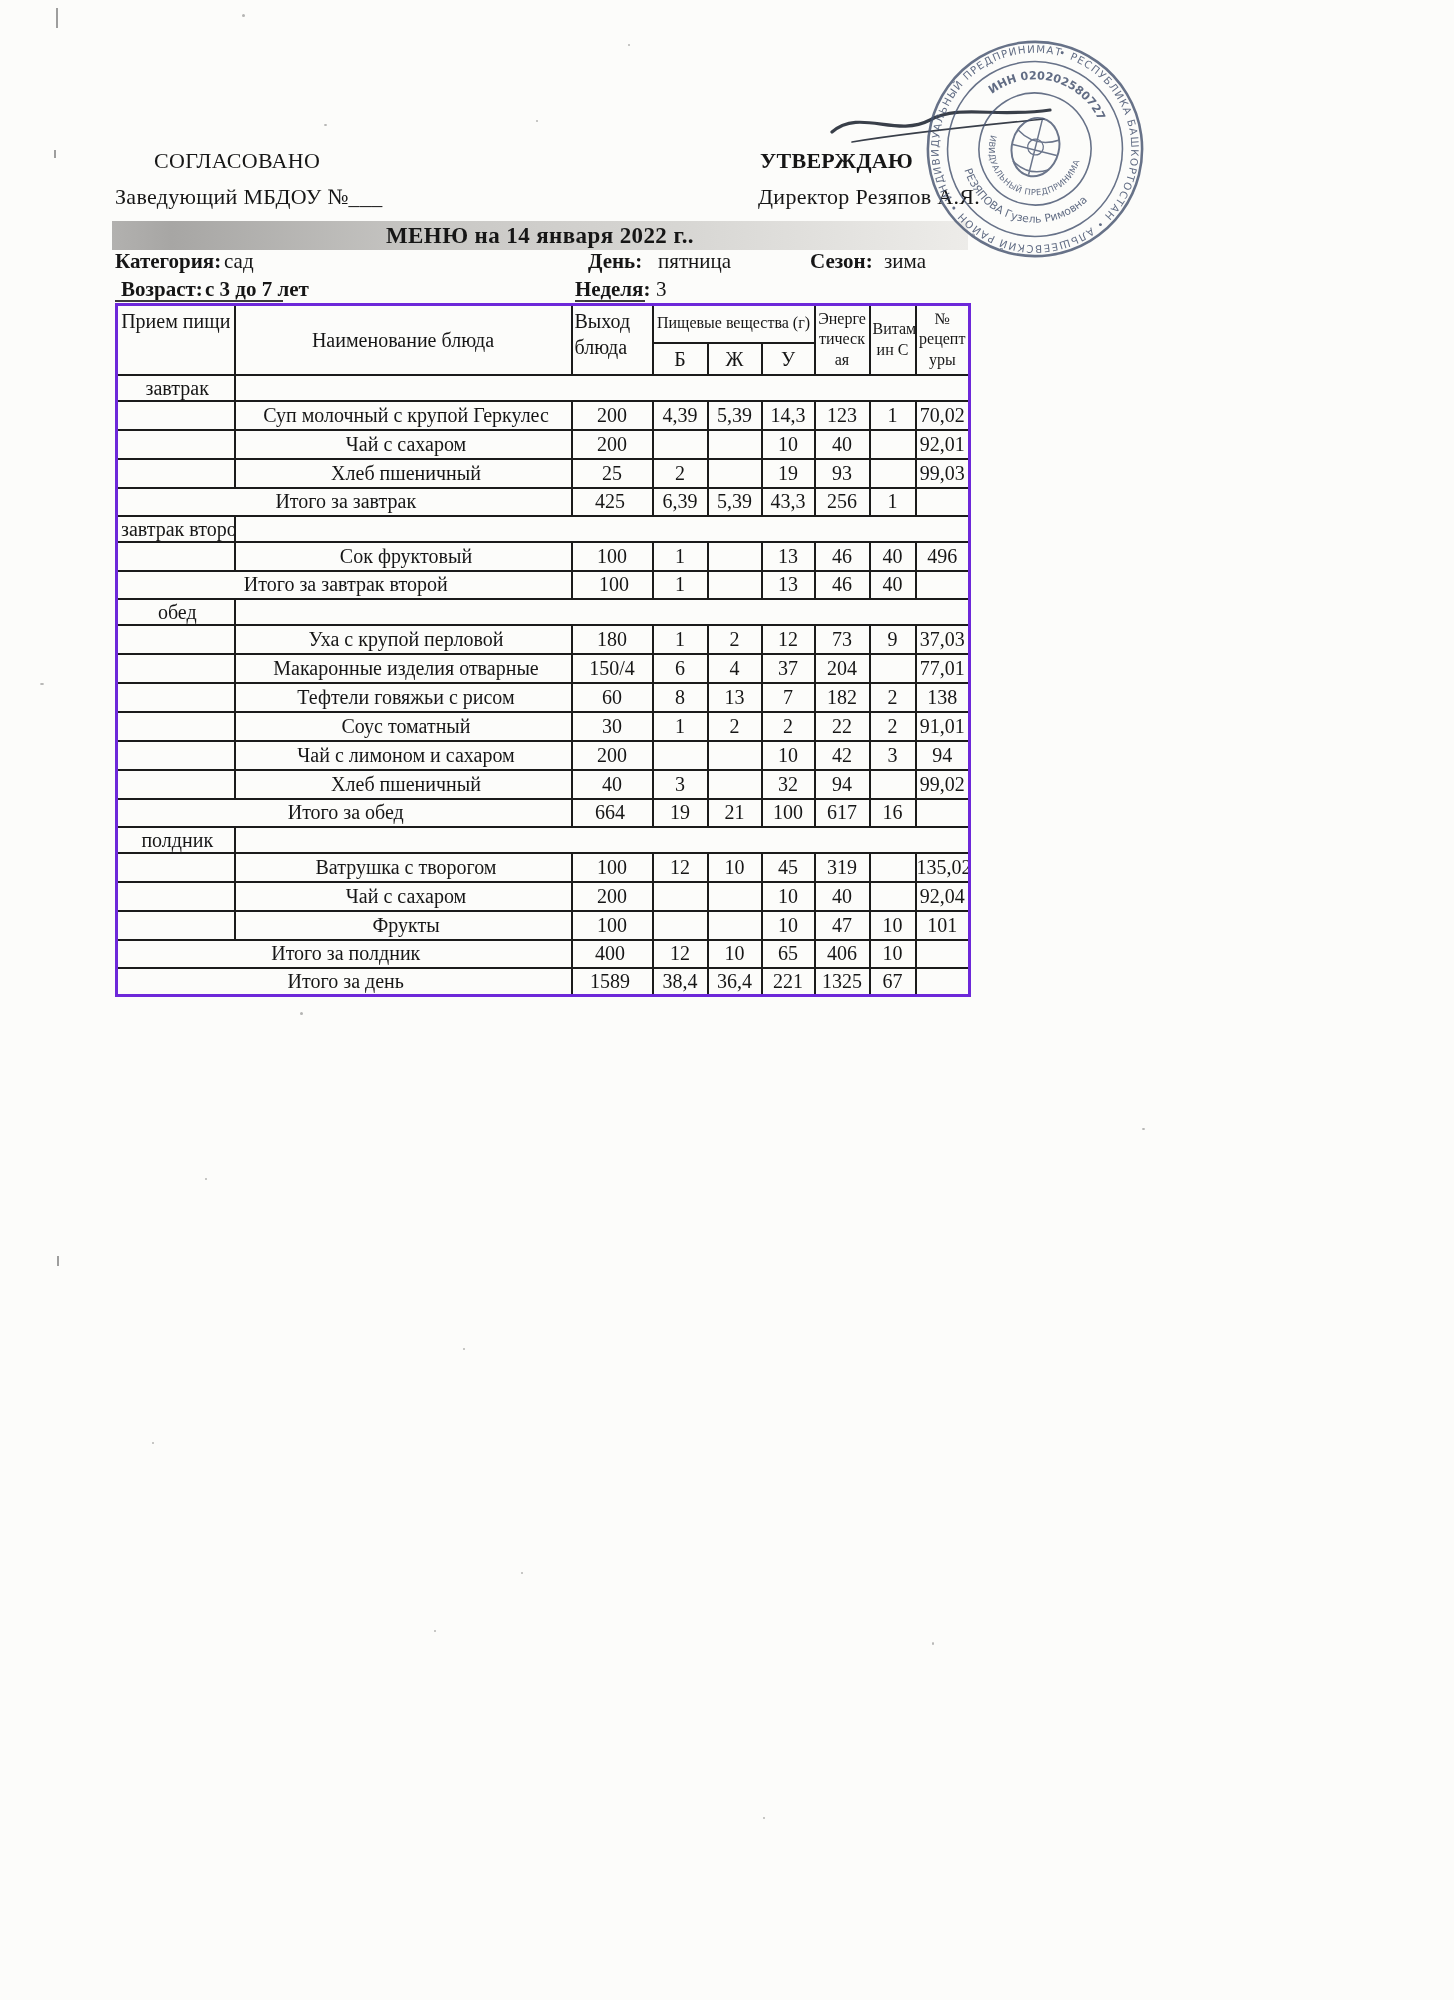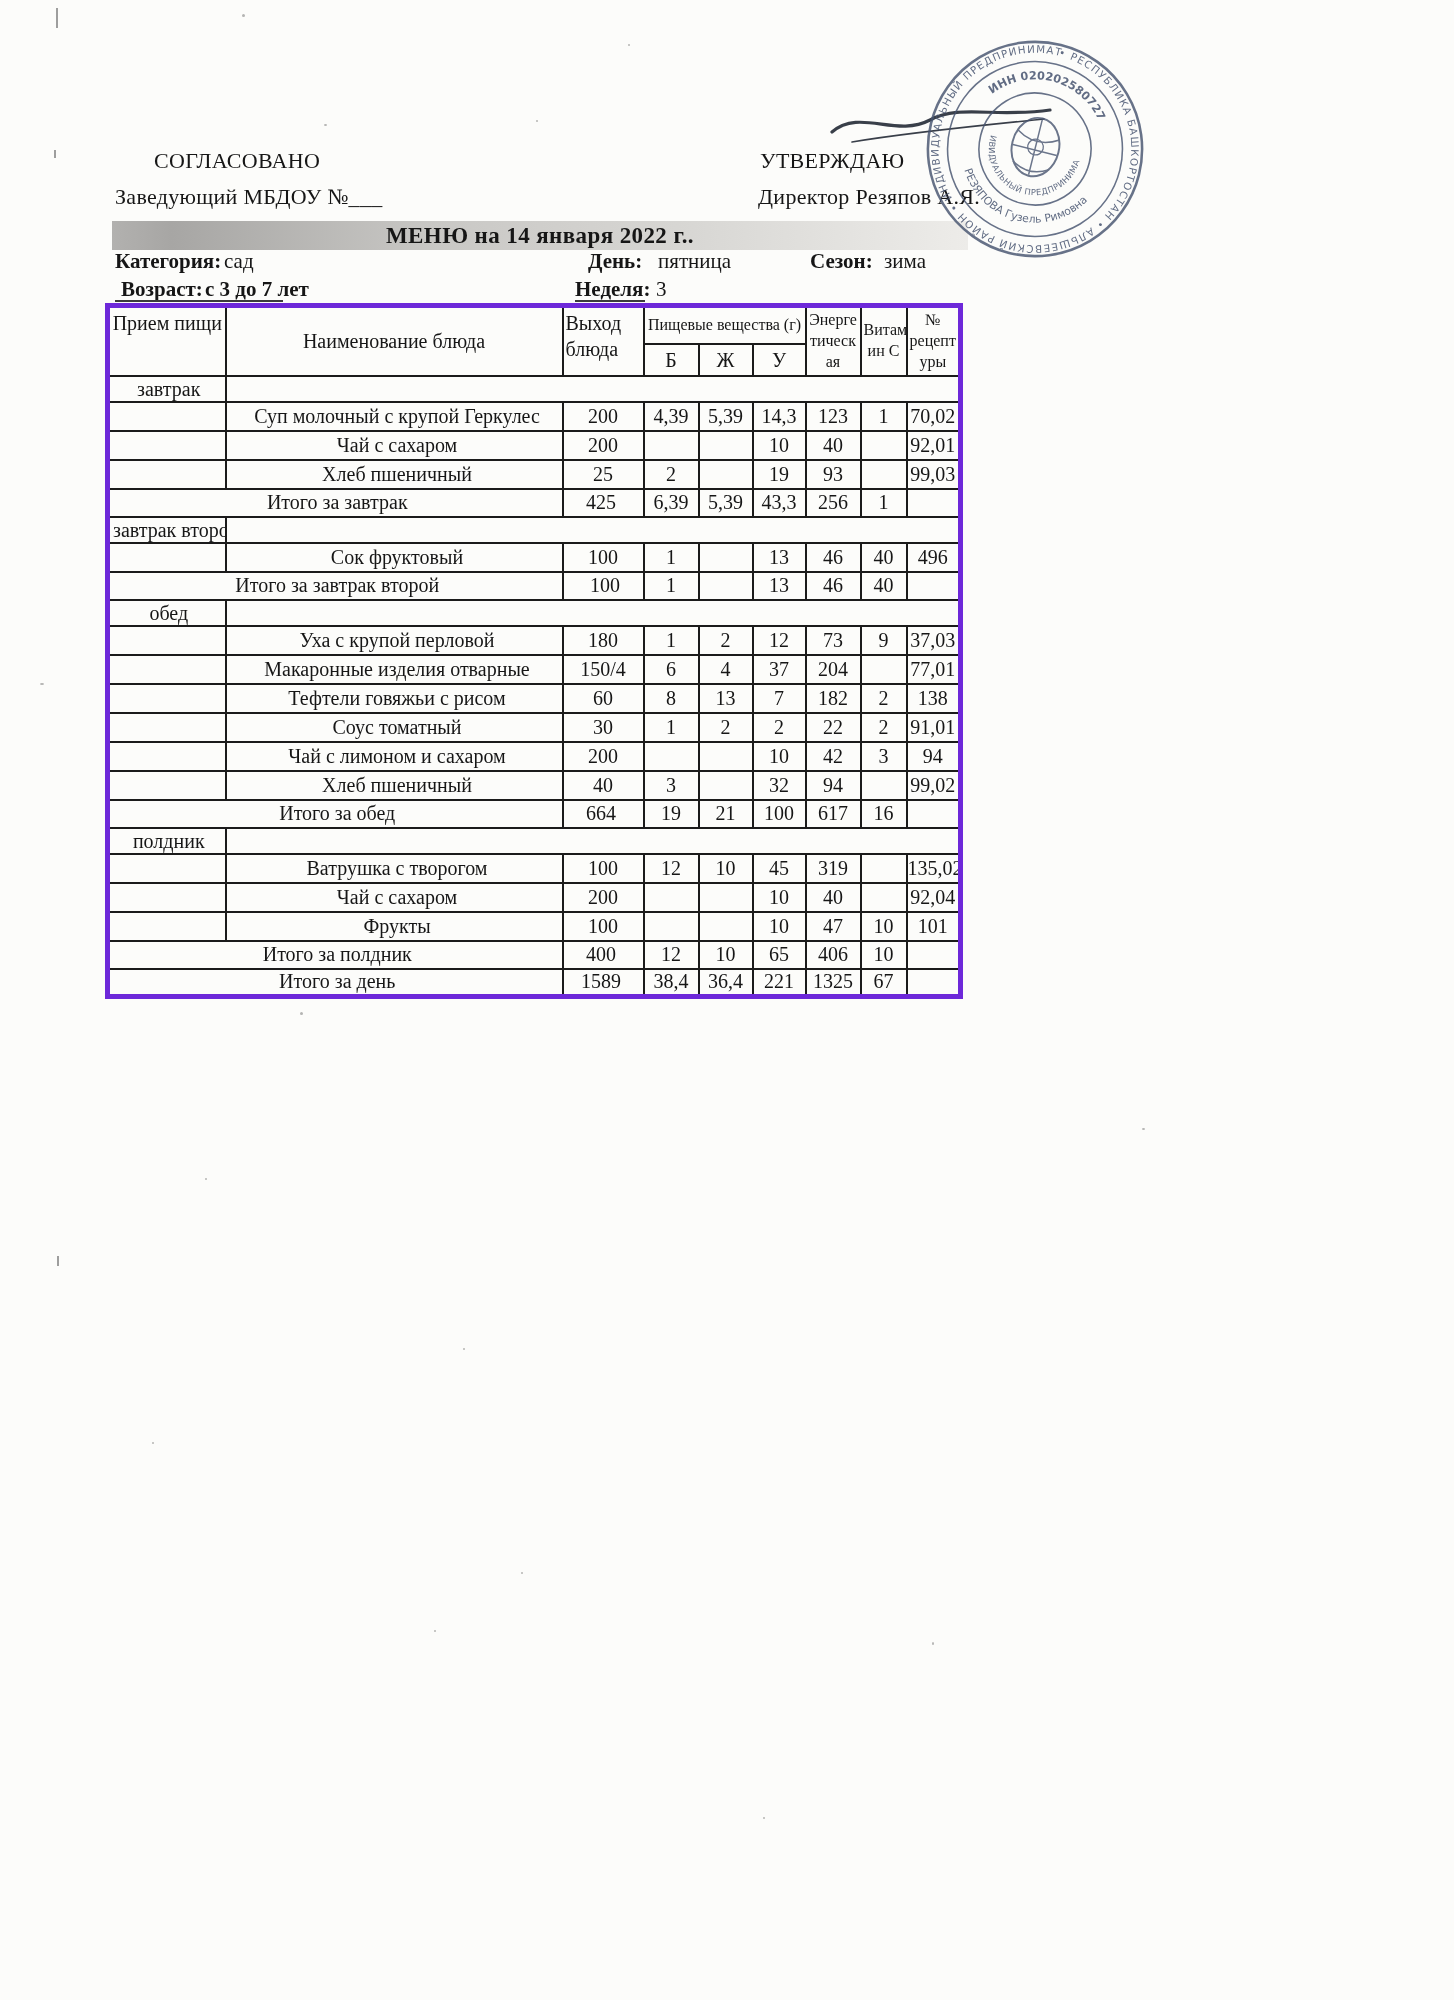--- a/index.html
+++ b/index.html
@@ -25,23 +25,23 @@
     font-size: 23px; font-weight: bold; letter-spacing: .4px;
     background: linear-gradient(90deg, #b2b1af 0%, #a7a6a4 7%, #c9c8c5 38%, #d8d7d4 68%, #edecE9 100%);
   }
 
   .meta { font-size: 21px; white-space: nowrap; }
   .b { font-weight: bold; }
   .line { height: 2px; background: #3c3c3c; }
 
   
   .menu-table {
-    position: absolute; left: 105px; top: 303px;
+    position: absolute; left: 115px; top: 303px;
     width: 853px; border-collapse: collapse; table-layout: fixed;
-    border: 5px solid #6d28d9;
+    border: 3px solid #6d28d9;
   }
   .menu-table th, .menu-table td {
     border: 2px solid #1b1b1b;
     font-weight: normal; font-size: 20px;
     vertical-align: middle; text-align: center;
     overflow: hidden;
   }
   .menu-table thead th { white-space: normal; line-height: 1.3; padding: 2px 2px; }
   th.pad-wrap { padding: 2px 12px; vertical-align: top; }
   th.left { text-align: left; padding-left: 5px; vertical-align: top; }
@@ -73,21 +73,21 @@
   .speck { position: absolute; background: rgba(45,45,45,.35); border-radius: 50%; }
   .dash  { position: absolute; background: rgba(45,45,45,.45); }
 </style>
 </head>
 <body>
 
 <div class="page">
 
   <div class="abs approval" style="left:110px;top:148px;margin-left:44px;">СОГЛАСОВАНО</div>
   <div class="abs approval" style="left:115px;top:184px;">Заведующий МБДОУ №___</div>
-  <div class="abs approval" style="left:760px;top:148px;">УТВЕРЖДАЮ</div>
+  <div class="abs approval" style="left:760px;top:148px;font-weight:bold;">УТВЕРЖДАЮ</div>
   <div class="abs approval" style="left:758px;top:184px;">Директор Резяпов А.Я.</div>
 
   <div class="abs title-bar">МЕНЮ на 14 января 2022 г..</div>
 
   <span class="abs meta b" style="left:115px;top:249px;">Категория:</span>
   <span class="abs meta" style="left:224px;top:249px;">сад</span>
   <span class="abs meta b" style="left:588px;top:249px;">День:</span>
   <span class="abs meta" style="left:658px;top:249px;">пятница</span>
   <span class="abs meta b" style="left:810px;top:249px;">Сезон:</span>
   <span class="abs meta" style="left:884px;top:249px;">зима</span>

